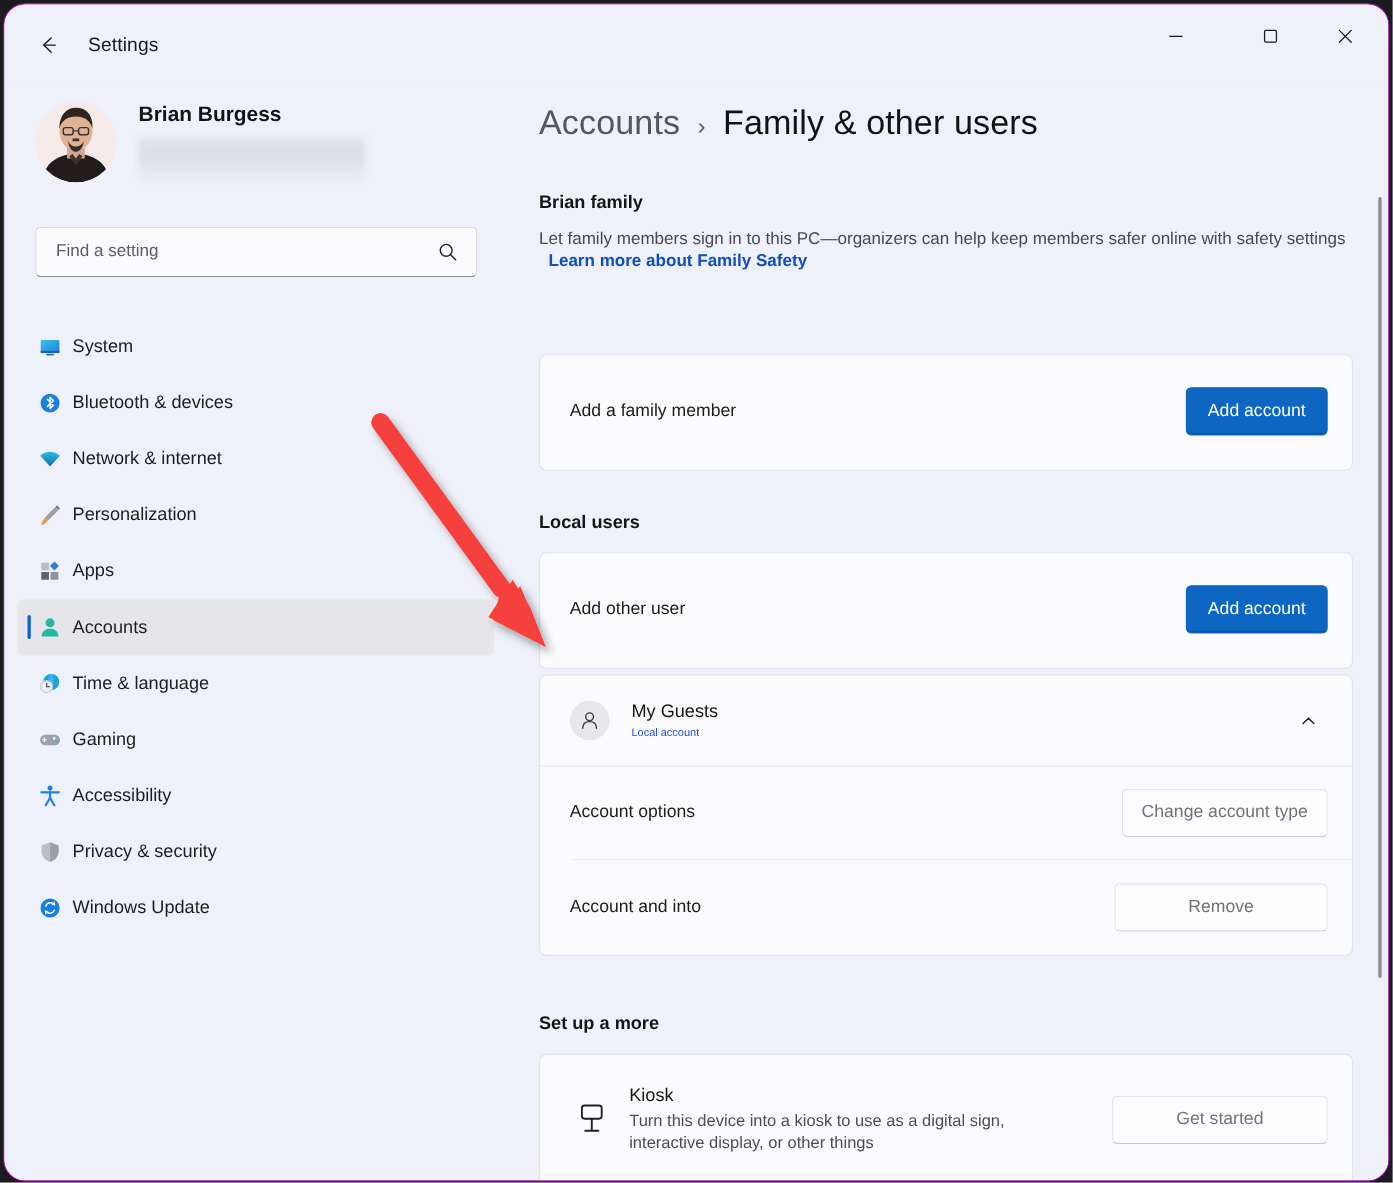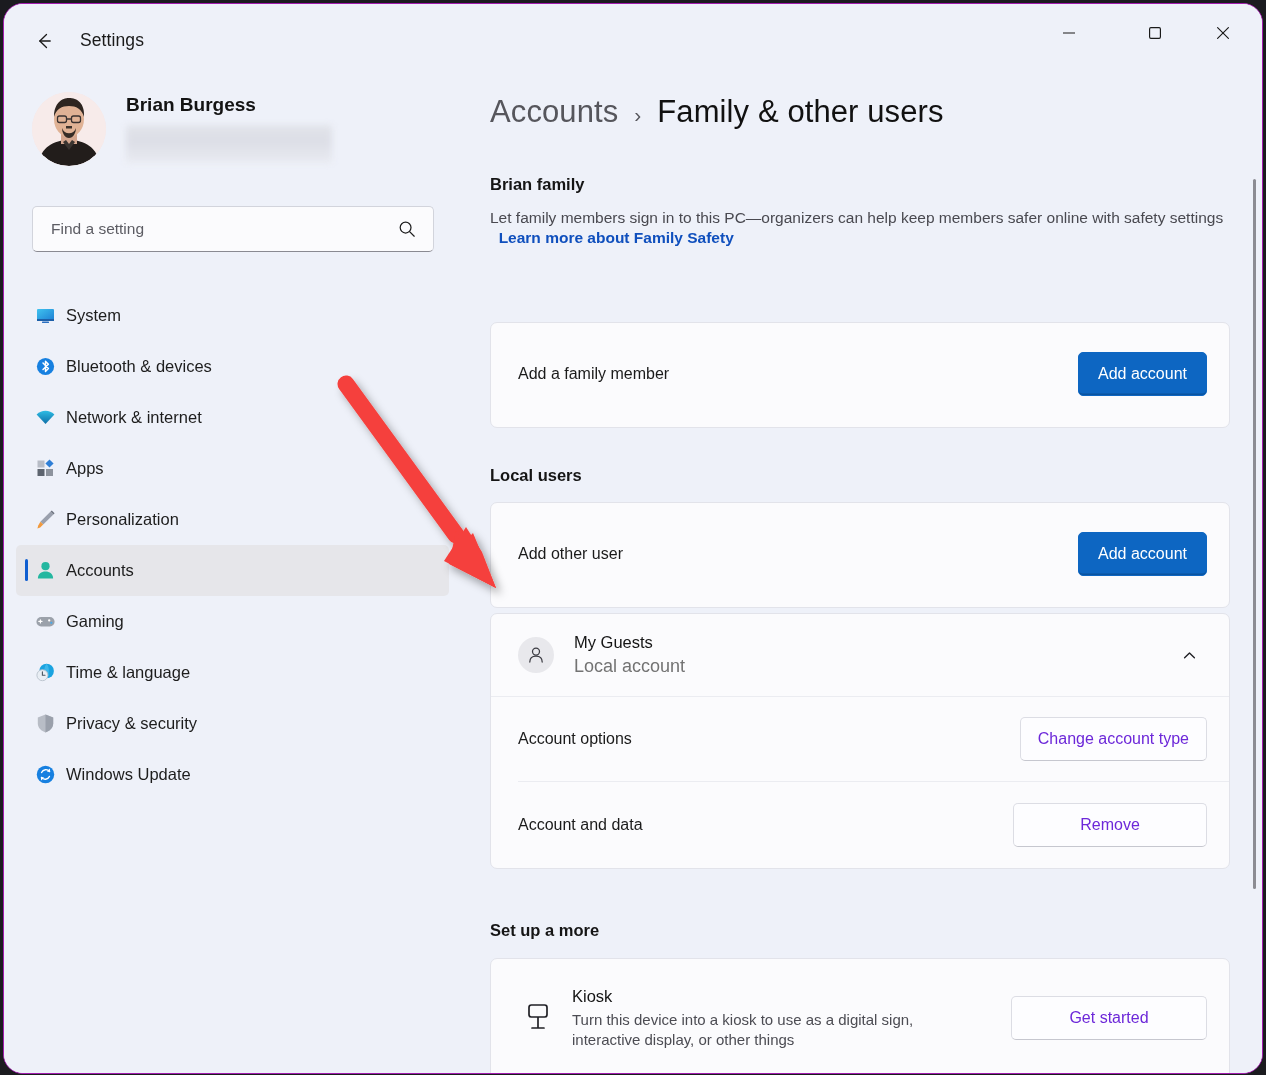--- a/index.html
+++ b/index.html
@@ -167,37 +167,37 @@
 
   .btn-primary{
     background:#0d66c2;color:#fff;border:1px solid #0d66c2;
     border-radius:5px;
     font-family:inherit;font-size:16px;
     height:44px;padding:0 19px;
     cursor:default;
     box-shadow:inset 0 -1.5px 0 rgba(0,0,0,.18);
   }
   .btn-secondary{
-    background:#fdfdff;color:#6d28d9;
+    background:#fdfdff;color:#737373;
     border:1px solid #dcdde4;
     border-bottom-color:#c6c7cf;
     border-radius:5px;
     font-family:inherit;font-size:16px;
     height:44px;padding:12px 17px;
     cursor:default;
   }
 
   .acct-ava{
     width:36px;height:36px;border-radius:50%;
     background:#e8e8ec;
     display:flex;align-items:center;justify-content:center;
     flex:0 0 auto;margin-right:20px;
   }
   .acct-name{font-size:16.5px;color:#151515;line-height:1.25;}
-  .acct-sub{font-size:18px;color:#737373;line-height:1.3;margin-top:2px;}
+  .acct-sub{font-size:10px;color:#1d4ed8;line-height:1.3;margin-top:2px;}
   .chev{
     width:36px;height:36px;display:flex;align-items:center;justify-content:center;
   }
 
   .kiosk-ico{
     width:40px;flex:0 0 auto;margin-right:14px;
     display:flex;align-items:center;justify-content:center;
   }
   .kiosk-title{font-size:16.5px;color:#151515;line-height:1.3;}
   .kiosk-desc{font-size:15px;color:#4c4c53;line-height:1.32;margin-top:2px;width:400px;}
@@ -335,74 +335,84 @@
               </defs>
             <path d="M1.6 7.4 C4.2 4.9 7.2 3.7 10.5 3.7 C13.8 3.7 16.8 4.9 19.4 7.4 L10.5 17 Z" fill="url(#g2)"></path>
           </svg>
         </span>
         <span class="nav-label">Network &amp; internet</span>
       </div>
 
       <div class="nav-item">
         <span class="nav-ico">
           <svg width="21" height="21" viewBox="0 0 21 21">
+            <path d="M15.6 2.6 L18.4 5.4 L8.2 15.6 L5.4 12.8 Z" fill="#9aa0ad"></path>
+            <path d="M16.8 1.4 L19.6 4.2 L18.4 5.4 L15.6 2.6 Z" fill="#6f7581"></path>
+            <path d="M5.4 12.8 L8.2 15.6 L5.2 18.6 L2.4 19.4 L3.2 16.6 Z" fill="#f19a3e"></path>
+          </svg>
+        </span>
+        <span class="nav-label">Personalization</span>
+      </div>
+
+      <div class="nav-item">
+        <span class="nav-ico">
+          <svg width="21" height="21" viewBox="0 0 21 21">
             <rect x="2.5" y="2.5" width="7" height="7" fill="#b7bcc6"></rect>
             <rect x="2.5" y="11" width="7" height="7" fill="#5d646f"></rect>
             <rect x="11" y="11" width="7" height="7" fill="#8d939d"></rect>
             <path d="M14.5 1.4 L18.6 5.5 L14.5 9.6 L10.4 5.5 Z" fill="#2f7fd6"></path>
           </svg>
         </span>
         <span class="nav-label">Apps</span>
       </div>
 
-      <div class="nav-item">
-        <span class="nav-ico">
-          <svg width="21" height="21" viewBox="0 0 21 21">
-            <path d="M15.6 2.6 L18.4 5.4 L8.2 15.6 L5.4 12.8 Z" fill="#9aa0ad"></path>
-            <path d="M16.8 1.4 L19.6 4.2 L18.4 5.4 L15.6 2.6 Z" fill="#6f7581"></path>
-            <path d="M5.4 12.8 L8.2 15.6 L5.2 18.6 L2.4 19.4 L3.2 16.6 Z" fill="#f19a3e"></path>
-          </svg>
-        </span>
-        <span class="nav-label">Personalization</span>
-      </div>
-
       <div class="nav-item selected">
         <span class="nav-ico">
           <svg width="21" height="21" viewBox="0 0 21 21">
             <circle cx="10.5" cy="6.2" r="4.1" fill="#24b7a0"></circle>
             <path d="M2.9 18.6 C2.9 13.9 6.3 11.6 10.5 11.6 C14.7 11.6 18.1 13.9 18.1 18.6 Z" fill="#24b7a0"></path>
           </svg>
         </span>
         <span class="nav-label">Accounts</span>
+      </div>
+
+      <div class="nav-item">
+        <span class="nav-ico">
+          <svg width="21" height="21" viewBox="0 0 21 21">
+            <circle cx="11.6" cy="9" r="7.3" fill="#1aa3e0"></circle>
+            <path d="M11.6 1.7 C8.6 4 8.6 14 11.6 16.3 C14.6 14 14.6 4 11.6 1.7 Z" fill="#49bdee" opacity=".75"></path>
+            <circle cx="7.4" cy="13.2" r="5.5" fill="#e9eef4" stroke="#b9c2cc" stroke-width=".9"></circle>
+            <path d="M7.4 9.9 V13.2 H10" fill="none" stroke="#4a555f" stroke-width="1.1" stroke-linecap="round"></path>
+          </svg>
+        </span>
+        <span class="nav-label">Time &amp; language</span>
       </div>
 
       <div class="nav-item">
         <span class="nav-ico">
           <svg width="21" height="21" viewBox="0 0 21 21">
             <rect x="1.4" y="6" width="18.2" height="9.4" rx="4.7" fill="#9ba1aa"></rect>
             <path d="M5.4 8.8 V12 M3.8 10.4 H7" stroke="#fff" stroke-width="1.15" stroke-linecap="round"></path>
             <circle cx="14.2" cy="9.4" r="1.15" fill="#fff"></circle>
             <circle cx="16.3" cy="11.8" r="1.15" fill="#4aa8e8"></circle>
           </svg>
         </span>
         <span class="nav-label">Gaming</span>
       </div>
 
       <div class="nav-item">
         <span class="nav-ico">
           <svg width="21" height="21" viewBox="0 0 21 21">
-            <circle cx="11.6" cy="9" r="7.3" fill="#1aa3e0"></circle>
-            <path d="M11.6 1.7 C8.6 4 8.6 14 11.6 16.3 C14.6 14 14.6 4 11.6 1.7 Z" fill="#49bdee" opacity=".75"></path>
-            <circle cx="7.4" cy="13.2" r="5.5" fill="#e9eef4" stroke="#b9c2cc" stroke-width=".9"></circle>
-            <path d="M7.4 9.9 V13.2 H10" fill="none" stroke="#4a555f" stroke-width="1.1" stroke-linecap="round"></path>
-          </svg>
-        </span>
-        <span class="nav-label">Time &amp; language</span>
-      </div>
-
+            <circle cx="10.5" cy="3.4" r="2.3" fill="#1f84e0"></circle>
+            <path d="M2.6 7.3 H18.4" stroke="#1f84e0" stroke-width="2.1" stroke-linecap="round"></path>
+            <path d="M10.5 6.6 V12.2 M10.5 12.2 L6.6 19 M10.5 12.2 L14.4 19" stroke="#1f84e0" stroke-width="2.1" stroke-linecap="round" fill="none"></path>
+          </svg>
+        </span>
+        <span class="nav-label">Accessibility</span>
+      </div>
 
       <div class="nav-item">
         <span class="nav-ico">
           <svg width="21" height="21" viewBox="0 0 21 21">
             <path d="M10.5 1.6 L18.2 4.6 V10.3 C18.2 15 14.6 18.2 10.5 19.4 C6.4 18.2 2.8 15 2.8 10.3 V4.6 Z" fill="#b8bdc6"></path>
             <path d="M10.5 1.6 L18.2 4.6 V10.3 C18.2 15 14.6 18.2 10.5 19.4 Z" fill="#9aa0ab"></path>
           </svg>
         </span>
         <span class="nav-label">Privacy &amp; security</span>
       </div>
@@ -477,21 +487,21 @@
       <div class="divider" style="margin-left:0"></div>
 
       <div class="row" style="height:84px">
         <span class="row-label">Account options</span>
         <button class="btn-secondary">Change account type</button>
       </div>
 
       <div class="divider"></div>
 
       <div class="row" style="height:86px">
-        <span class="row-label">Account and data</span>
+        <span class="row-label">Account and into</span>
         <button class="btn-secondary" style="width:194px;justify-content:center">Remove</button>
       </div>
     </div>
 
     <div class="section-head" style="top:845px">Set up a more</div>
 
     <div class="card" style="top:882px;height:120px">
       <div class="row" style="height:118px;align-items:center">
         <span class="kiosk-ico">
           <svg width="28" height="32" viewBox="0 0 28 32">

